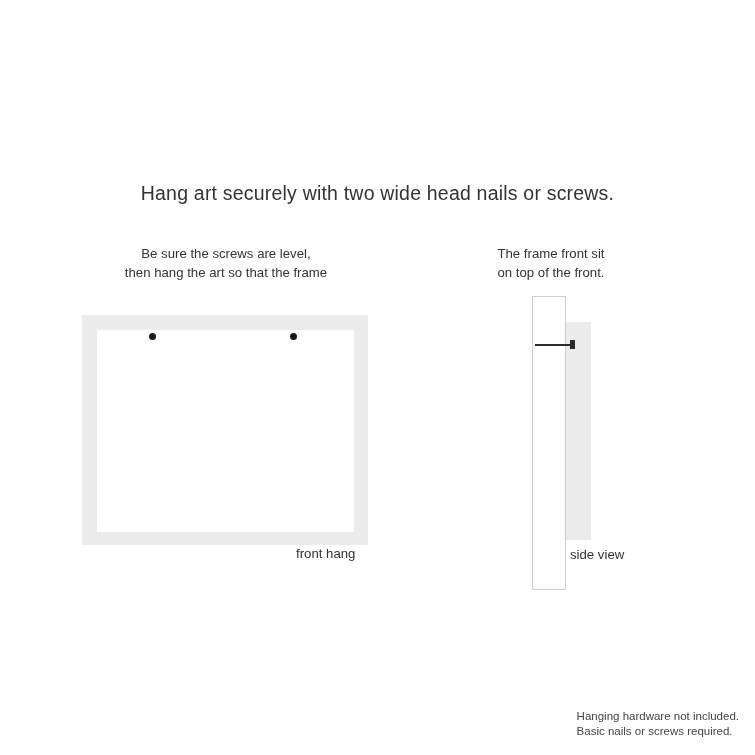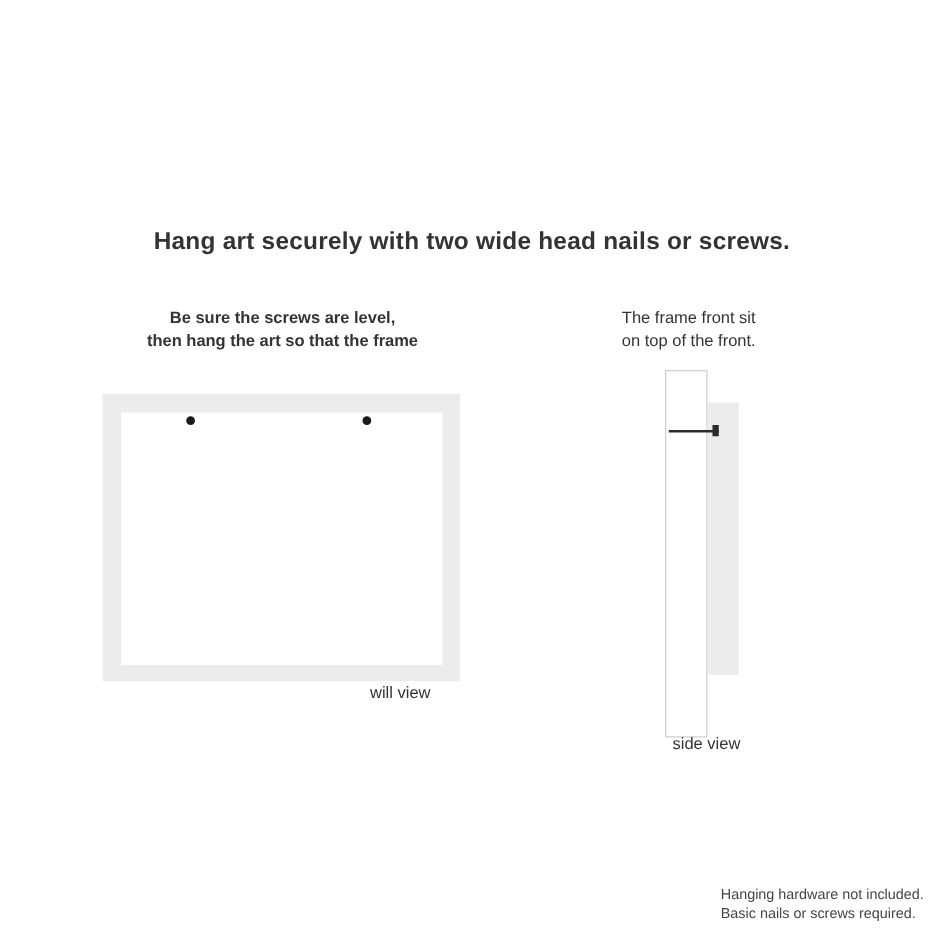--- a/index.html
+++ b/index.html
@@ -22,39 +22,38 @@
   }
 
   
   .headline {
     position: absolute;
     top: 182px;
     left: 0;
     width: 755px;
     text-align: center;
     font-size: 19.5px;
-    font-weight: 700;
+    font-weight: 400;
     letter-spacing: 0.2px;
     color: #333333;
     white-space: nowrap;
   }
 
   
   .caption {
     position: absolute;
     font-size: 13.2px;
     line-height: 18.5px;
     text-align: center;
     color: #333333;
   }
   .caption-left {
     left: 83px;
     top: 245px;
     width: 286px;
-    font-weight: bold;
   }
   .caption-right {
     left: 455px;
     top: 245px;
     width: 192px;
   }
 
   
   .front-frame {
     position: absolute;
@@ -82,21 +81,21 @@
   .screw-left  { left: 149px; top: 333px; }
   .screw-right { left: 290px; top: 333px; }
 
   .view-label {
     position: absolute;
     font-size: 13.2px;
     color: #333333;
     white-space: nowrap;
   }
   .label-front { left: 296px; top: 546px; }
-  .label-side  { left: 538px; top: 547px; margin-top: 40px; }
+  .label-side  { left: 570px; top: 547px; }
 
   
   .side-wall {
     position: absolute;
     left: 532px;
     top: 296px;
     width: 34px;
     height: 294px;
     background: #ffffff;
     border: 1px solid #cfcfcf;
@@ -152,21 +151,21 @@
 
   <div class="caption caption-right">
     <div>The frame front sit</div>
     <div>on top of the front.</div>
   </div>
 
   <div class="front-frame"></div>
   <div class="front-art"></div>
   <div class="screw-dot screw-left"></div>
   <div class="screw-dot screw-right"></div>
-  <div class="view-label label-front">will view</div>
+  <div class="view-label label-front">front hang</div>
 
   <div class="side-wall"></div>
   <div class="side-frame"></div>
   <div class="side-nail-shaft"></div>
   <div class="side-nail-head"></div>
   <div class="view-label label-side">side view</div>
 
   <div class="footer-note">
     <div>Hanging hardware not included.</div>
     <div>Basic nails or screws required.</div>

